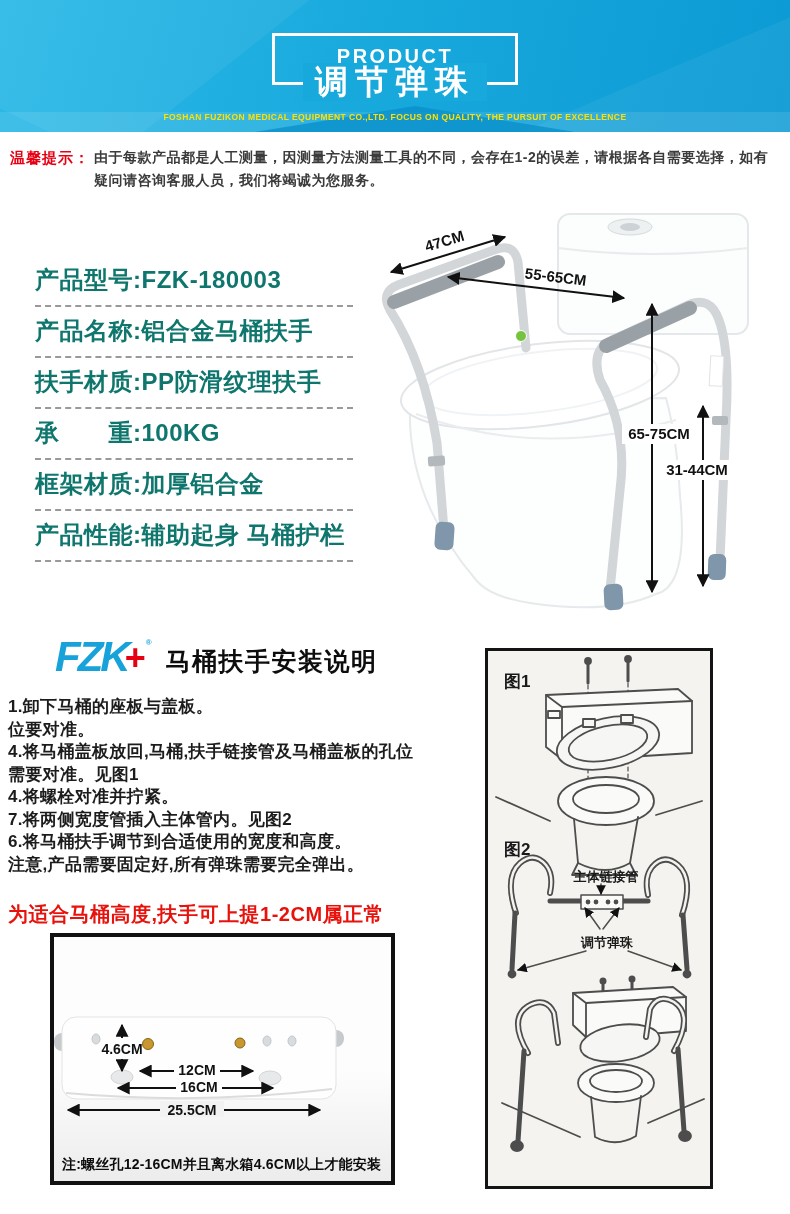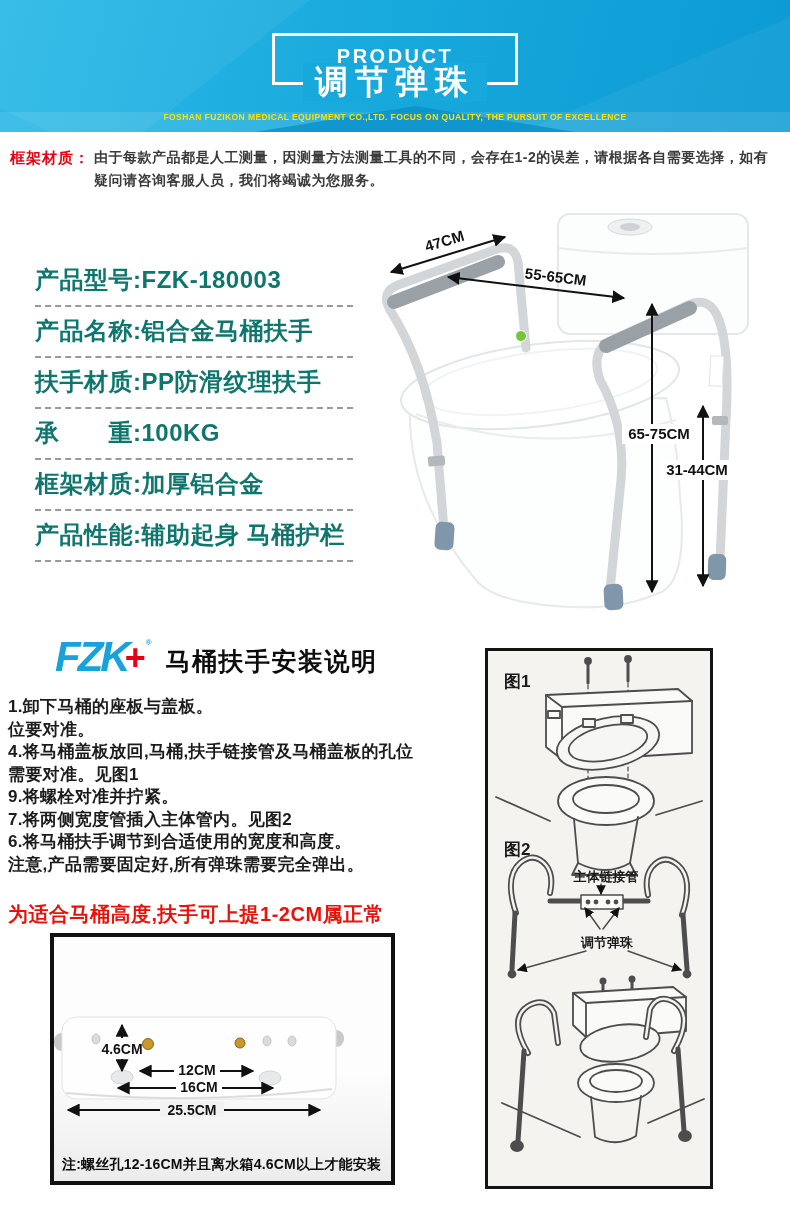--- a/index.html
+++ b/index.html
@@ -84,21 +84,21 @@
     <div class="banner-band"></div>
     <div class="banner-triangle"></div>
     <div class="title-box">
       <div class="title-en">PRODUCT INFOEMATION</div>
       <div class="title-cn">调节弹珠</div>
     </div>
     <div class="banner-tagline">FOSHAN FUZIKON MEDICAL EQUIPMENT CO.,LTD. FOCUS ON QUALITY, THE PURSUIT OF EXCELLENCE</div>
   </div>
 
   <div class="notice">
-    <div class="notice-label">框架材质：</div>
+    <div class="notice-label">温馨提示：</div>
     <div class="notice-body">
       <div>由于每款产品都是人工测量，因测量方法测量工具的不同，会存在1-2的误差，请根据各自需要选择，如有</div>
       <div>疑问请咨询客服人员，我们将竭诚为您服务。</div>
     </div>
   </div>
 
   <div class="spec-list">
     <div class="spec-row">产品型号:FZK-180003</div>
     <div class="spec-row">产品名称:铝合金马桶扶手</div>
     <div class="spec-row">扶手材质:PP防滑纹理扶手</div>
@@ -167,21 +167,21 @@
       <span class="logo-reg">®</span>
     </div>
     <div class="install-title">马桶扶手安装说明</div>
   </div>
 
   <div class="install-steps">
     <div class="step-line">1.卸下马桶的座板与盖板。</div>
     <div class="step-line">位要对准。</div>
     <div class="step-line">4.将马桶盖板放回,马桶,扶手链接管及马桶盖板的孔位</div>
     <div class="step-line">需要对准。见图1</div>
-    <div class="step-line">9.将螺栓对准并拧紧。</div>
+    <div class="step-line">4.将螺栓对准并拧紧。</div>
     <div class="step-line">7.将两侧宽度管插入主体管内。见图2</div>
     <div class="step-line">6.将马桶扶手调节到合适使用的宽度和高度。</div>
     <div class="step-line">注意,产品需要固定好,所有弹珠需要完全弹出。</div>
   </div>
   <div class="install-warning">为适合马桶高度,扶手可上提1-2CM属正常</div>
 
   <div class="bracket-figure">
     <svg width="337" height="210" viewBox="0 0 337 210">
       <g>
         <rect x="0" y="96" width="18" height="18" rx="8" fill="#c6cacc"></rect>

